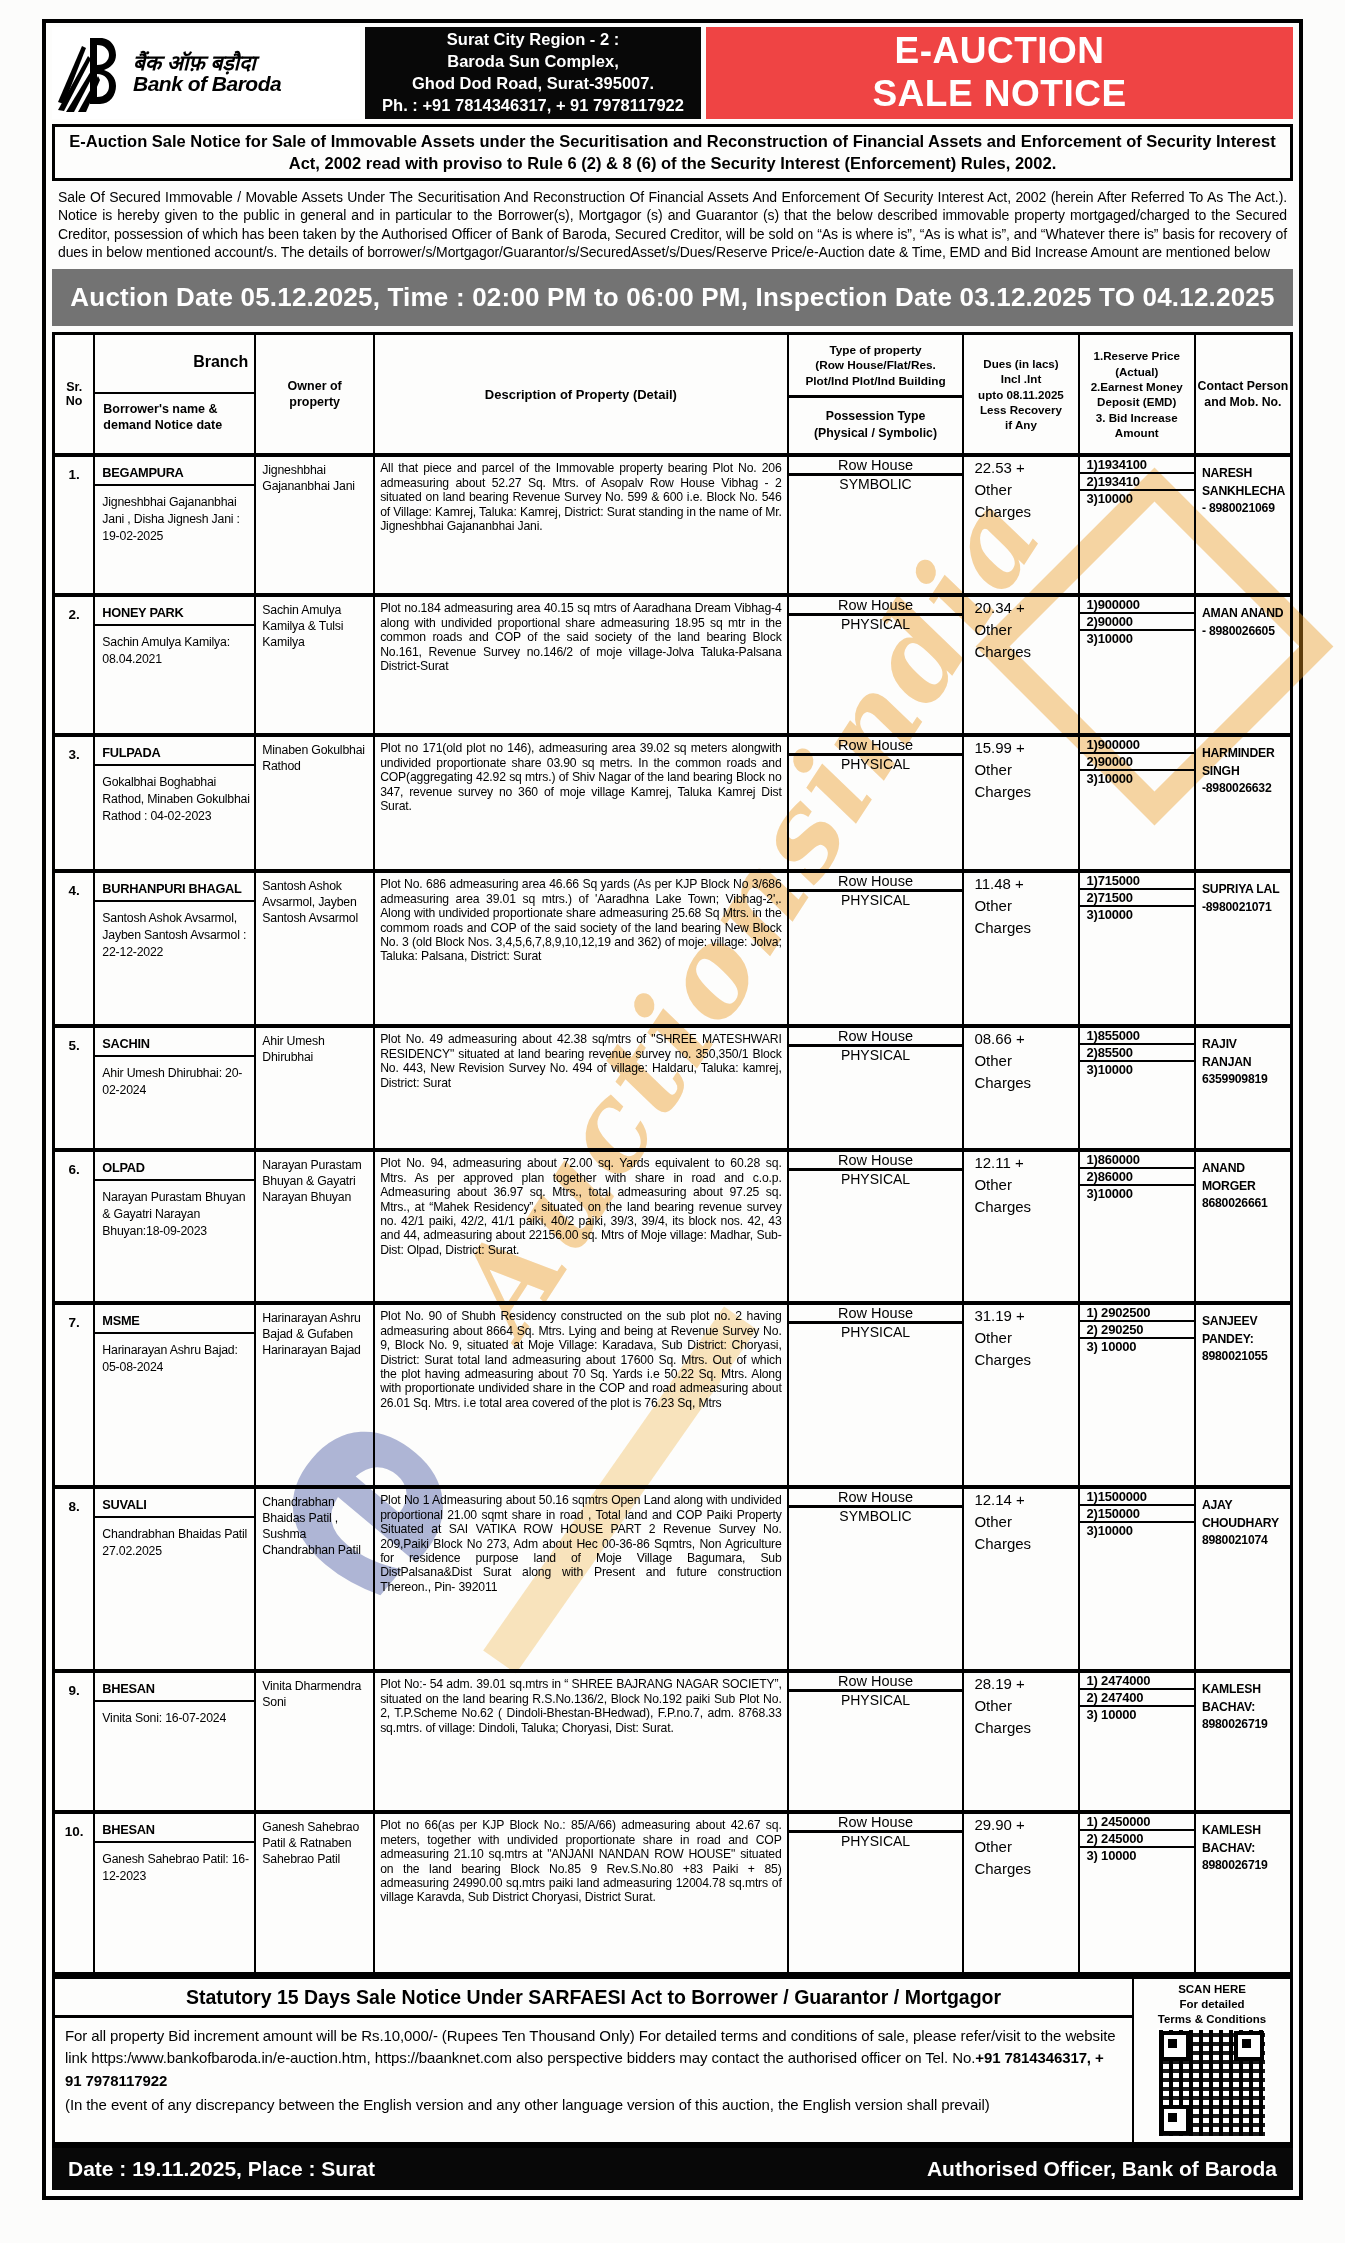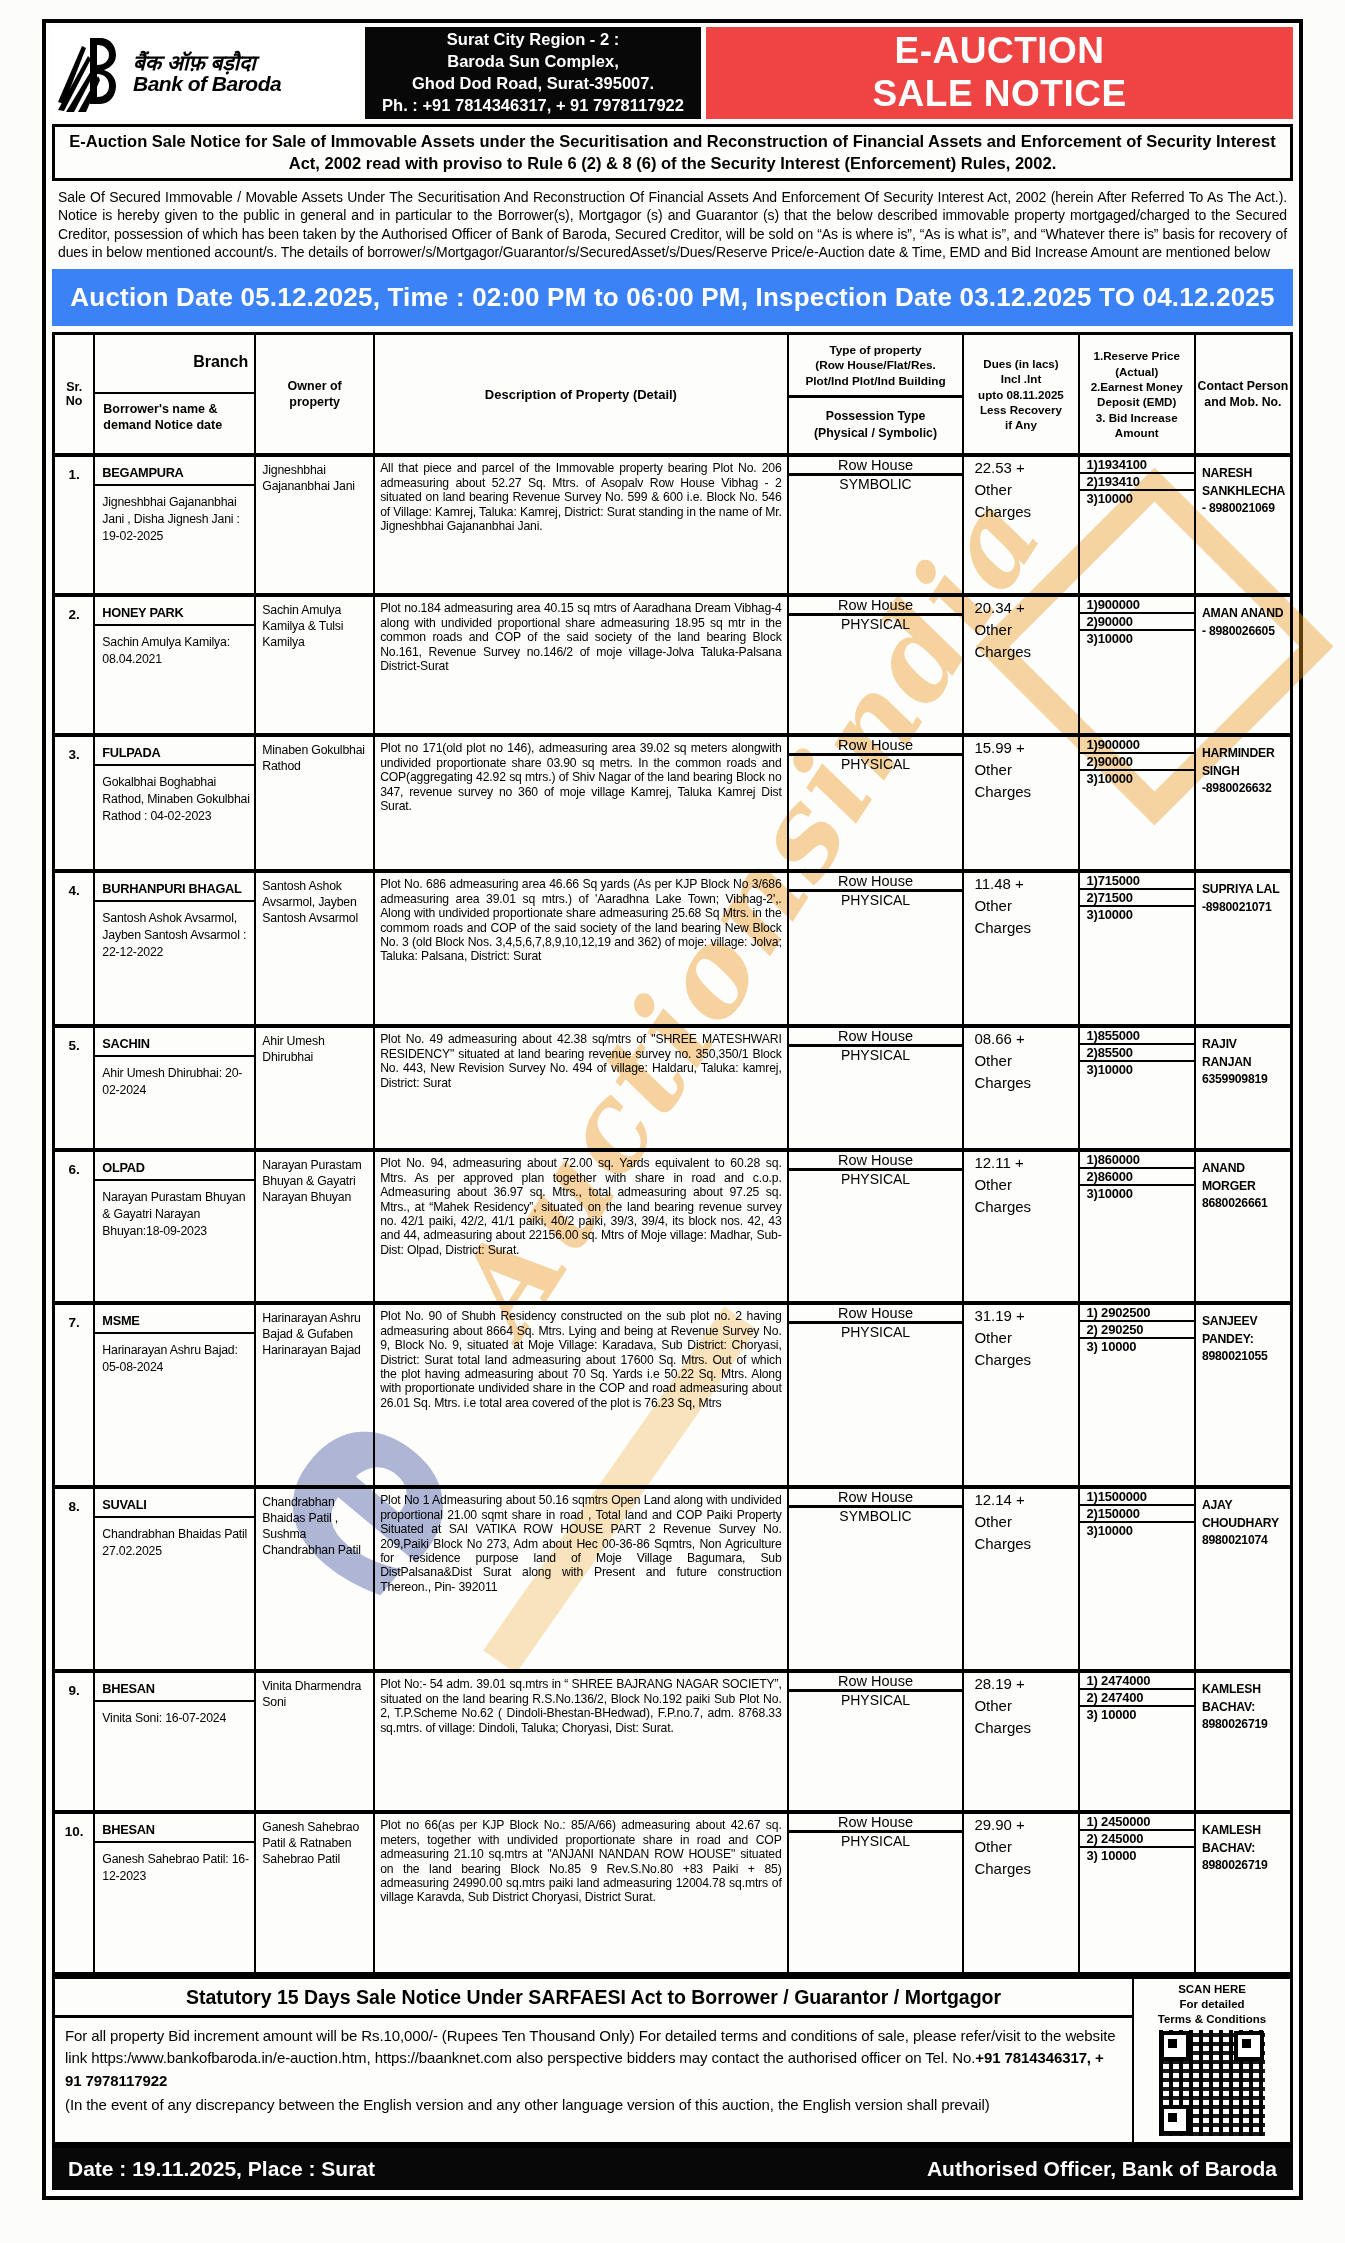--- a/index.html
+++ b/index.html
@@ -29,21 +29,21 @@
   .hdr-addr{background:#080808;color:#fff;text-align:center;
     display:flex;flex-direction:column;justify-content:center;
     font-weight:bold;font-size:16.5px;line-height:1.33;}
   .hdr-title{background:#ef4444;color:#fff;text-align:center;
     display:flex;flex-direction:column;justify-content:center;
     font-weight:bold;font-size:37px;line-height:1.15;letter-spacing:0.5px;}
   
   .notice-box{border:3px solid #000;margin-top:5px;padding:3px 14px;
     text-align:center;font-weight:bold;font-size:16.5px;line-height:1.35;}
   .intro{padding:7px 6px 5px 6px;font-size:14px;line-height:1.33;text-align:justify;letter-spacing:-0.1px;}
-  .banner{background:#3b82f6;color:#fff;text-align:center;font-weight:bold;
+  .banner{background:#737373;color:#fff;text-align:center;font-weight:bold;
     font-size:26px;padding:13px 4px;margin:2px 0 6px 0;letter-spacing:0.2px;}
   
   table.auction{width:100%;border-collapse:collapse;border:3px solid #000;table-layout:fixed;}
   table.auction td{border:2px solid #000;vertical-align:top;padding:0;overflow:hidden;}
   thead td{vertical-align:middle !important;}
   .hc{font-weight:bold;text-align:center;white-space:pre-line;}
   .h-sr{font-size:12.5px;}
   .h-branch{padding:0 !important;}
   .h-branch .top{font-size:16px;font-weight:bold;text-align:right;padding:6px 6px 21px 8px;border-bottom:2.5px solid #000;}
   .h-branch .bot{font-size:12.5px;font-weight:bold;text-align:left;padding:8px 4px 8px 8px;line-height:1.25;}

